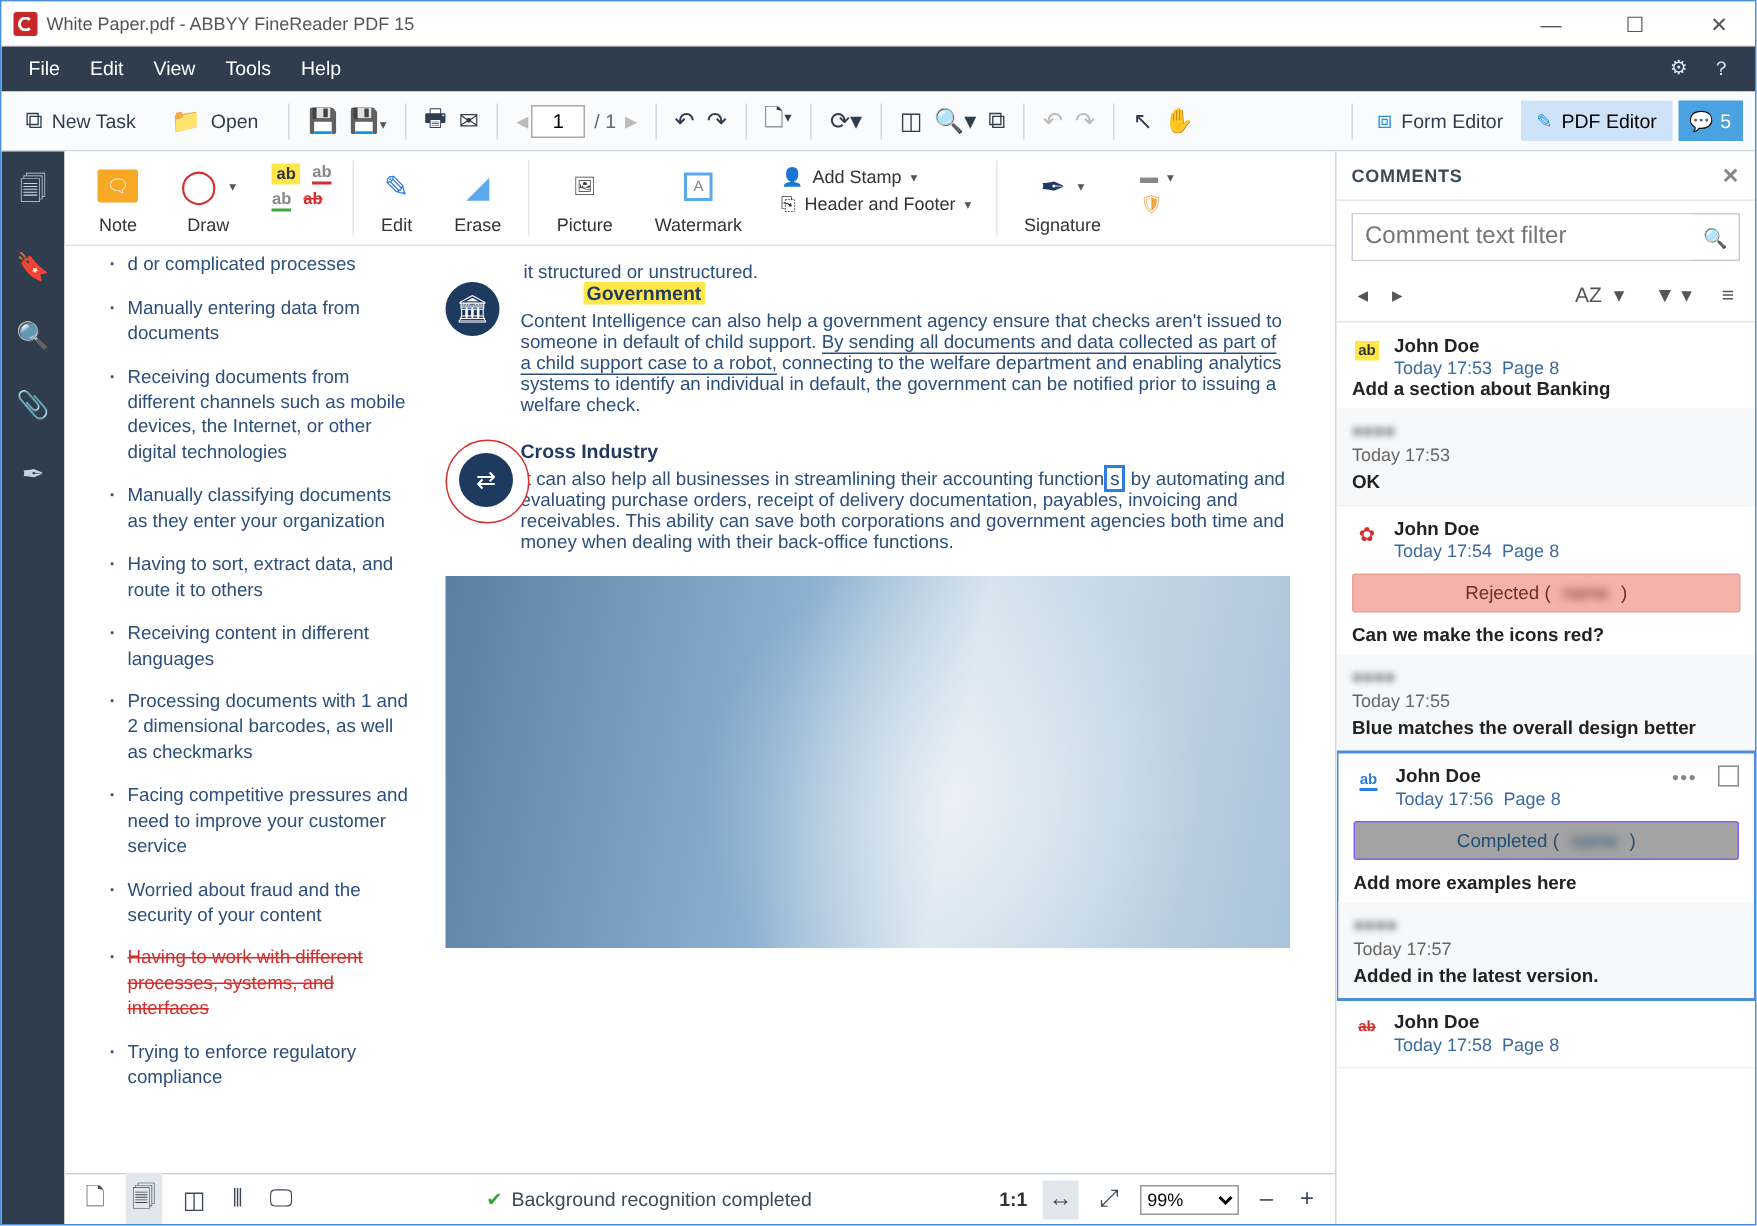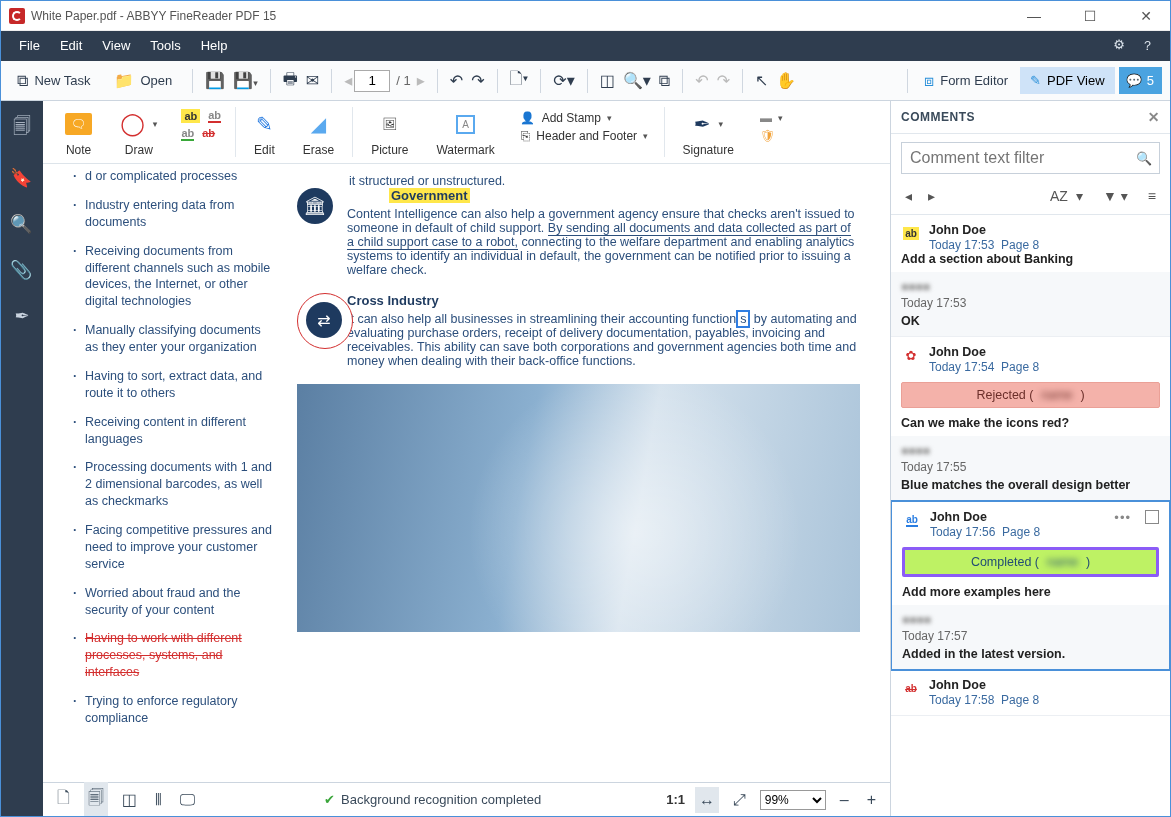--- a/index.html
+++ b/index.html
@@ -70,21 +70,21 @@
 .comment.sel { border: 2px solid #4a90d9; margin: -1px; }
 .commhead { display: flex; gap: 8px; align-items: flex-start; }
 .commhead .cicn { width: 20px; height: 20px; display: flex; align-items: center; justify-content: center; font-size: 13px; }
 .commhead .who b { display: block; font-size: 12.5px; color: #222; }
 .commhead .who .meta { font-size: 12px; color: #3a6aa0; }
 .commhead .dots { margin-left: auto; color: #888; letter-spacing: 1px; }
 .commhead .chk { width: 14px; height: 14px; border: 1px solid #888; margin-left: 6px; }
 .statuschip { margin: 8px 0; padding: 5px; text-align: center; font-size: 12.5px; border-radius: 2px; }
 .statuschip.acc { background: #c3e7b8; border: 1px solid #a4d69a; color:#2e5a2e; }
 .statuschip.rej { background: #f4b2aa; border: 1px solid #eaa097; color:#6b2f2a; }
-.statuschip.comp { background: #bef264; border: 3px solid #8b5cf6; color:#234d74; }
+.statuschip.comp { background: #a3a3a3; border: 1px solid #8b5cf6; color:#234d74; }
 .ctext { font-size: 12.5px; color: #222; font-weight: bold; }
 .reply { background: #f6f8fa; margin: 6px -10px -8px; padding: 8px 10px; }
 .reply .rname { color: #999; filter: blur(2px); font-size: 12px; }
 .reply .rtime { color: #666; font-size: 12px; margin: 2px 0 4px; }
 .dropdown-caret { font-size: 9px; color: #555; }
 .blurchip { filter: blur(3px); display:inline-block; width:40px; }
 </style>
 </head>
 <body>
 
@@ -150,21 +150,21 @@
   <span class="ticon">↖</span>
   <span class="ticon">✋</span>
   <div class="right-tools">
     <span class="tsep"></span>
     <div class="tbtn">
       <span class="ticon" style="color:#2a90d9">⧈</span>
       <span>Form Editor</span>
     </div>
     <div class="pdftools">
       <span style="color:#2a90d9">✎</span>
-      <span>PDF View</span>
+      <span>PDF Editor</span>
     </div>
     <div class="commentsbtn">
       <span>💬</span>
       <span>5</span>
     </div>
   </div>
 </div>
 
 <div class="main">
 
@@ -257,21 +257,21 @@
             <span style="color:#f2a33a">🛡</span>
           </div>
       </div>
     </div>
 
     <div class="doc-scroll">
       <div class="doc-page">
         <div class="leftcol">
           <ul id="bullets">
               <li style="margin-top: -6px;">d or complicated processes</li>
-              <li>Industry entering data from documents</li>
+              <li>Manually entering data from documents</li>
               <li>Receiving documents from different channels such as mobile devices, the Internet, or other digital technologies</li>
               <li>Manually classifying documents as they enter your organization</li>
               <li>Having to sort, extract data, and route it to others</li>
               <li>Receiving content in different languages</li>
               <li>Processing documents with 1 and 2 dimensional barcodes, as well as checkmarks</li>
               <li>Facing competitive pressures and need to improve your customer service</li>
               <li>Worried about fraud and the security of your content</li>
               <li class="strike">Having to work with different processes, systems, and interfaces</li>
               <li>Trying to enforce regulatory compliance</li>
             </ul>

